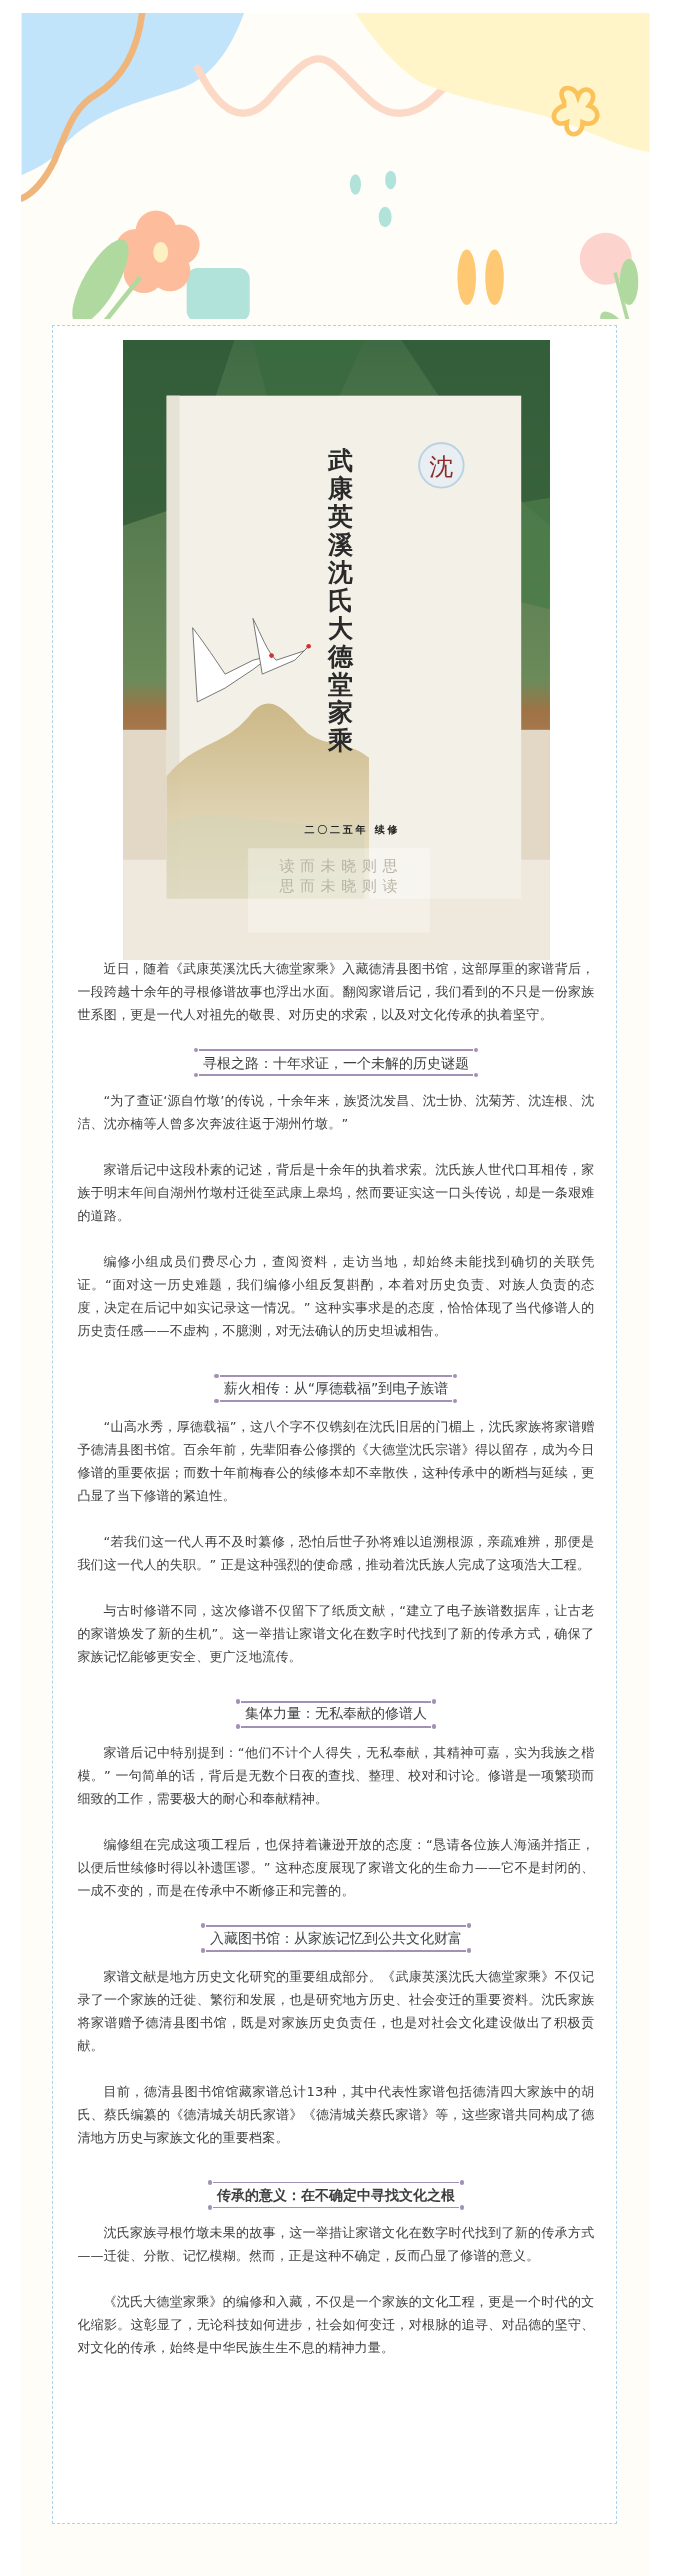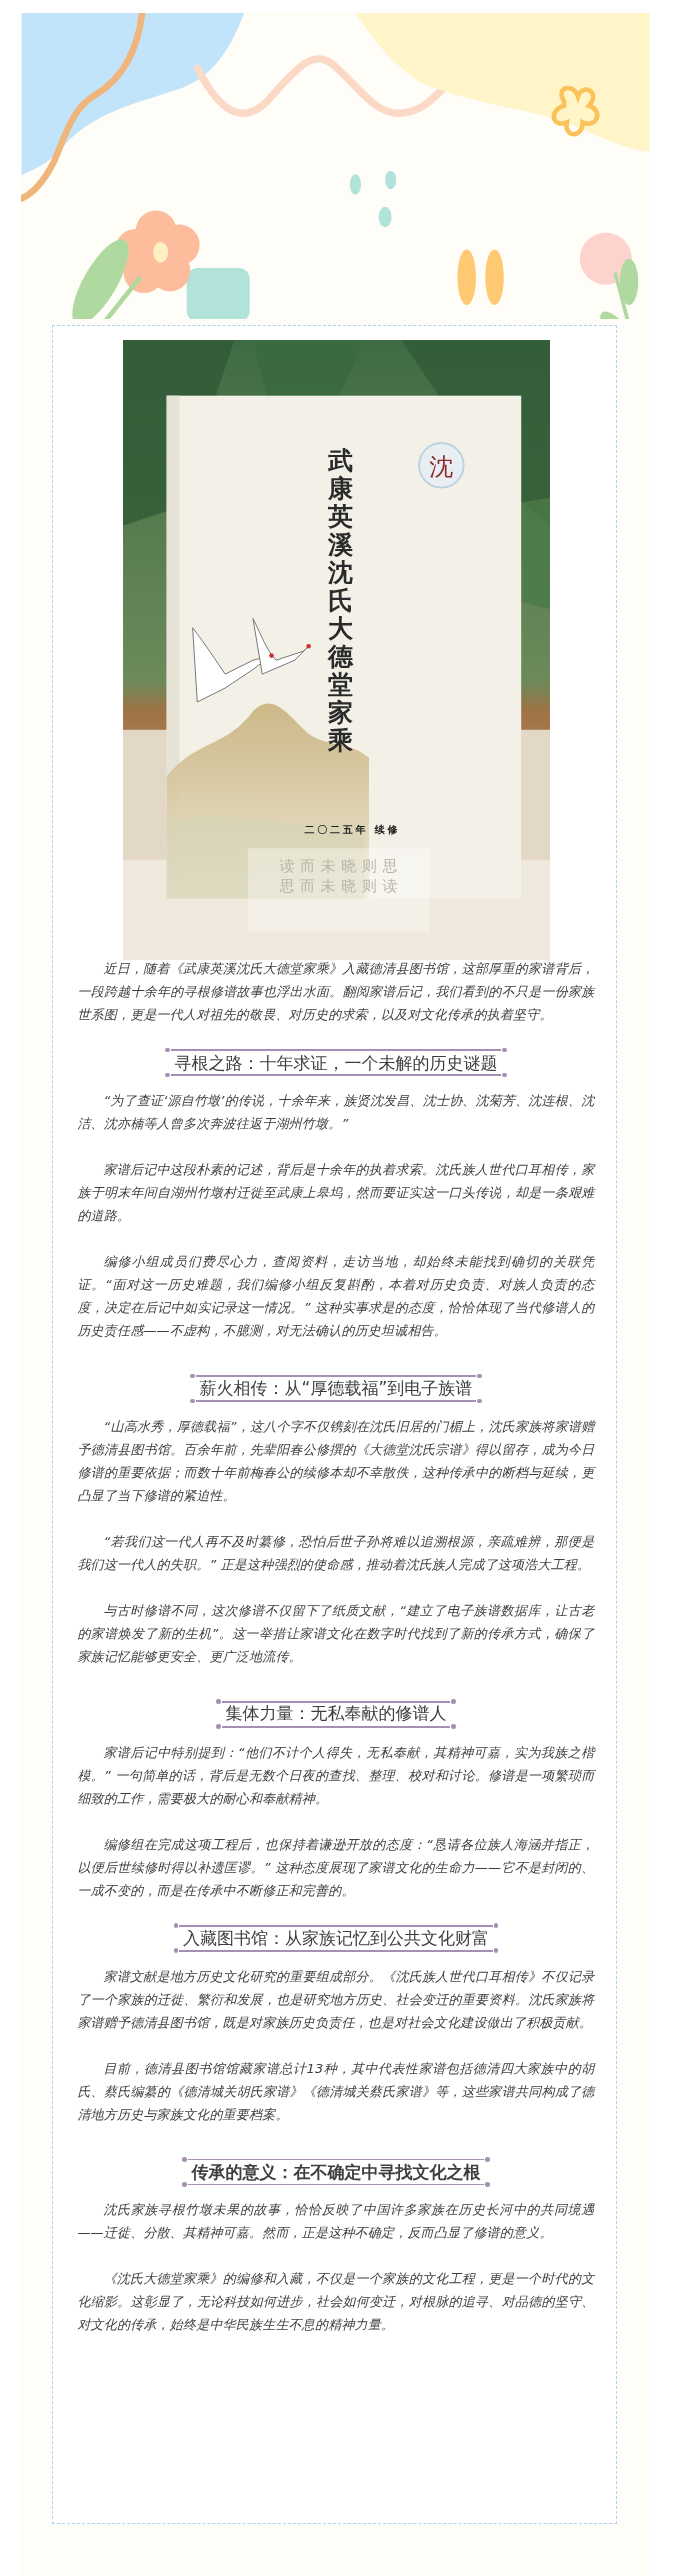--- a/index.html
+++ b/index.html
@@ -5,23 +5,23 @@
   html, body { margin:0; padding:0; background:#ffffff; }
   body { width:673px; height:2576px; position:relative; overflow:hidden;
          font-family:"DejaVu Sans","Liberation Sans",sans-serif; }
   .page { position:absolute; left:21.4px; top:13px; width:629px; height:2563px; background:#fffdf7; }
   .deco { position:absolute; left:0; top:0; width:629px; height:306px; }
   .article-box { position:absolute; left:31px; top:312px; width:565px; height:2199px;
                  background:#ffffff; border:0.9px dashed #a9d3ee; box-sizing:border-box; }
   .cover { position:absolute; left:70px; top:14px; width:427px; height:620px; overflow:hidden; }
   .content { position:absolute; left:24px; top:631px; width:517px; }
   .para { margin:0 0 23px 0; font-size:13px; line-height:23px; color:#3e3e3e; text-indent:2em;
-          text-align:justify; letter-spacing:0.2px;font-style:italic; }
+          text-align:justify; letter-spacing:0.2px; }
   .heading-wrap { text-align:center; margin:3.7px 0 13px 0; }
-  .heading { display:inline-block; position:relative; padding:5.6px 9.3px 4.6px 9.3px; font-size:17px;
+  .heading { display:inline-block; position:relative; padding:5.6px 9.3px 4.6px 9.3px; font-size:14px;
              line-height:16.7px; color:#3e3e3e;text-align:center; }
   .heading .bar { position:absolute; left:5.6px; right:5.6px; height:1.9px; background:#a48fb5; }
   .heading .bar.top { top:0; } .heading .bar.bottom { bottom:0; }
   .heading .dot { position:absolute; width:4.6px; height:4.6px; border-radius:50%; background:#a48fb5; }
   .d-tl { top:-1.4px; left:0; } .d-tr { top:-1.4px; right:0; }
   .d-bl { bottom:-1.4px; left:0; } .d-br { bottom:-1.4px; right:0; }
   .book-title { position:absolute; font-family:"DejaVu Serif",serif; font-weight:bold; color:#2a2a2a;
                 font-size:25px; line-height:28px; width:30px; text-align:center; }
   .book-motto { position:absolute; font-family:"DejaVu Serif",serif; color:#b9b5a8; font-size:15px;
                 letter-spacing:5.6px; line-height:20.4px;text-align:center; }
@@ -162,28 +162,28 @@
       <p class="para">家谱后记中特别提到：“他们不计个人得失，无私奉献，其精神可嘉，实为我族之楷模。” 一句简单的话，背后是无数个日夜的查找、整理、校对和讨论。修谱是一项繁琐而细致的工作，需要极大的耐心和奉献精神。</p>
       <p class="para">编修组在完成这项工程后，也保持着谦逊开放的态度：“恳请各位族人海涵并指正，以便后世续修时得以补遗匡谬。” 这种态度展现了家谱文化的生命力——它不是封闭的、一成不变的，而是在传承中不断修正和完善的。</p>
 
       <div class="heading-wrap" style="margin-top:23px;">
         <div class="heading">
           <span class="bar top"></span><span class="bar bottom"></span>
           <span class="dot d-tl"></span><span class="dot d-tr"></span><span class="dot d-bl"></span><span class="dot d-br"></span>
           <span>入藏图书馆：从家族记忆到公共文化财富</span>
         </div>
       </div>
-      <p class="para">家谱文献是地方历史文化研究的重要组成部分。《沈氏族人世代口耳相传》不仅记录了一个家族的迁徙、繁衍和发展，也是研究地方历史、社会变迁的重要资料。沈氏家族将家谱赠予德清县图书馆，既是对家族历史负责任，也是对社会文化建设做出了积极贡献。</p>
+      <p class="para">家谱文献是地方历史文化研究的重要组成部分。《武康英溪沈氏大德堂家乘》不仅记录了一个家族的迁徙、繁衍和发展，也是研究地方历史、社会变迁的重要资料。沈氏家族将家谱赠予德清县图书馆，既是对家族历史负责任，也是对社会文化建设做出了积极贡献。</p>
       <p class="para">目前，德清县图书馆馆藏家谱总计13种，其中代表性家谱包括德清四大家族中的胡氏、蔡氏编纂的《德清城关胡氏家谱》《德清城关蔡氏家谱》等，这些家谱共同构成了德清地方历史与家族文化的重要档案。</p>
 
       <div class="heading-wrap" style="margin-top:33px;font-weight:bold;">
         <div class="heading">
           <span class="bar top"></span><span class="bar bottom"></span>
           <span class="dot d-tl"></span><span class="dot d-tr"></span><span class="dot d-bl"></span><span class="dot d-br"></span>
           <span>传承的意义：在不确定中寻找文化之根</span>
         </div>
       </div>
-      <p class="para">沈氏家族寻根竹墩未果的故事，恰恰反映了中国许多家族在历史长河中的共同境遇——迁徙、分散、其精神可嘉。然而，正是这种不确定，反而凸显了修谱的意义。</p>
+      <p class="para">沈氏家族寻根竹墩未果的故事，这一举措让家谱文化在数字时代找到了新的传承方式——迁徙、分散、记忆模糊。然而，正是这种不确定，反而凸显了修谱的意义。</p>
       <p class="para">《沈氏大德堂家乘》的编修和入藏，不仅是一个家族的文化工程，更是一个时代的文化缩影。这彰显了，无论科技如何进步，社会如何变迁，对根脉的追寻、对品德的坚守、对文化的传承，始终是中华民族生生不息的精神力量。</p>
     </div>
   </div>
 </div>
 
 
 </body></html>

